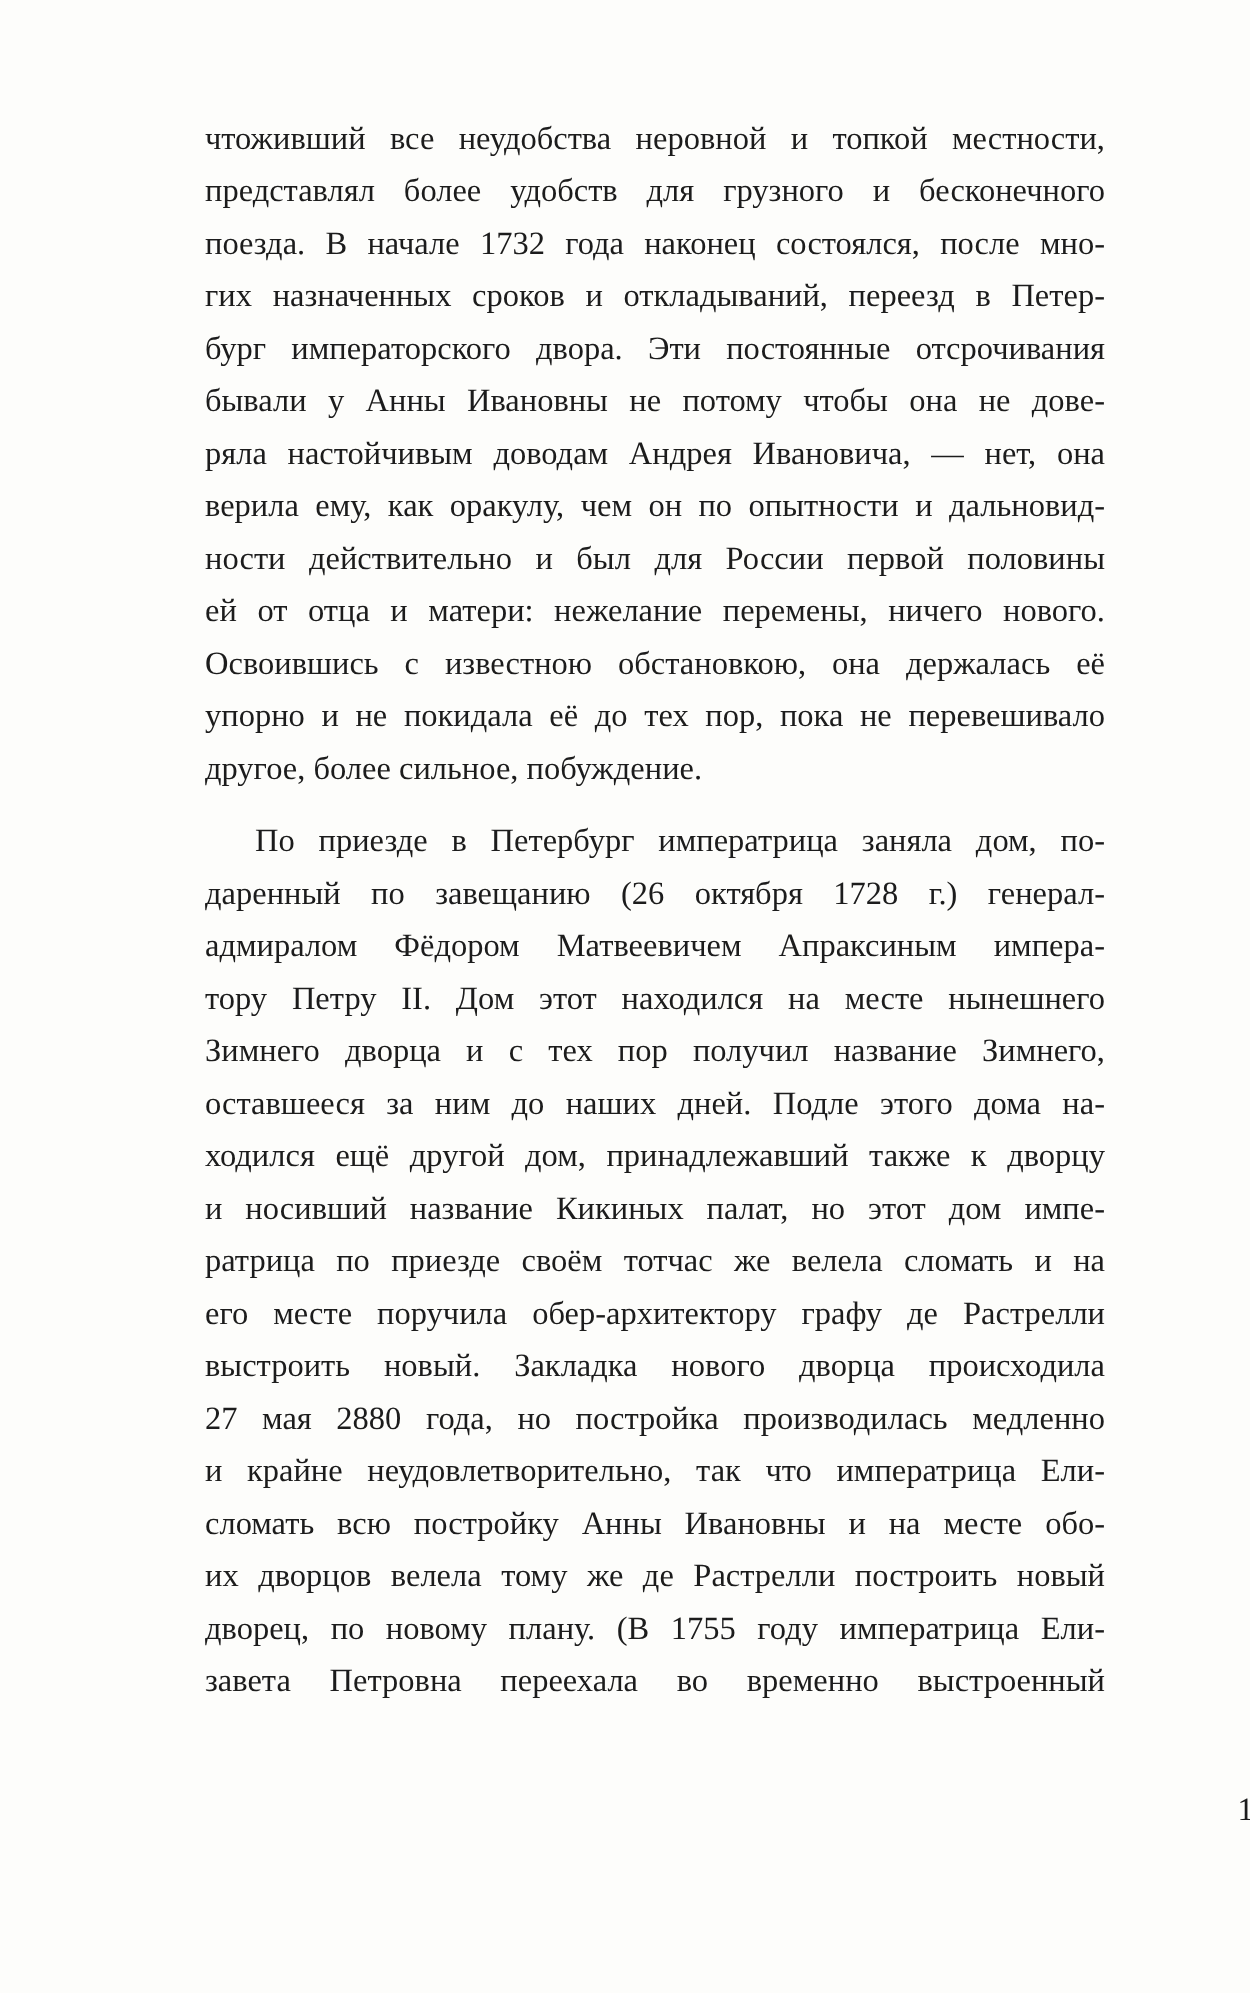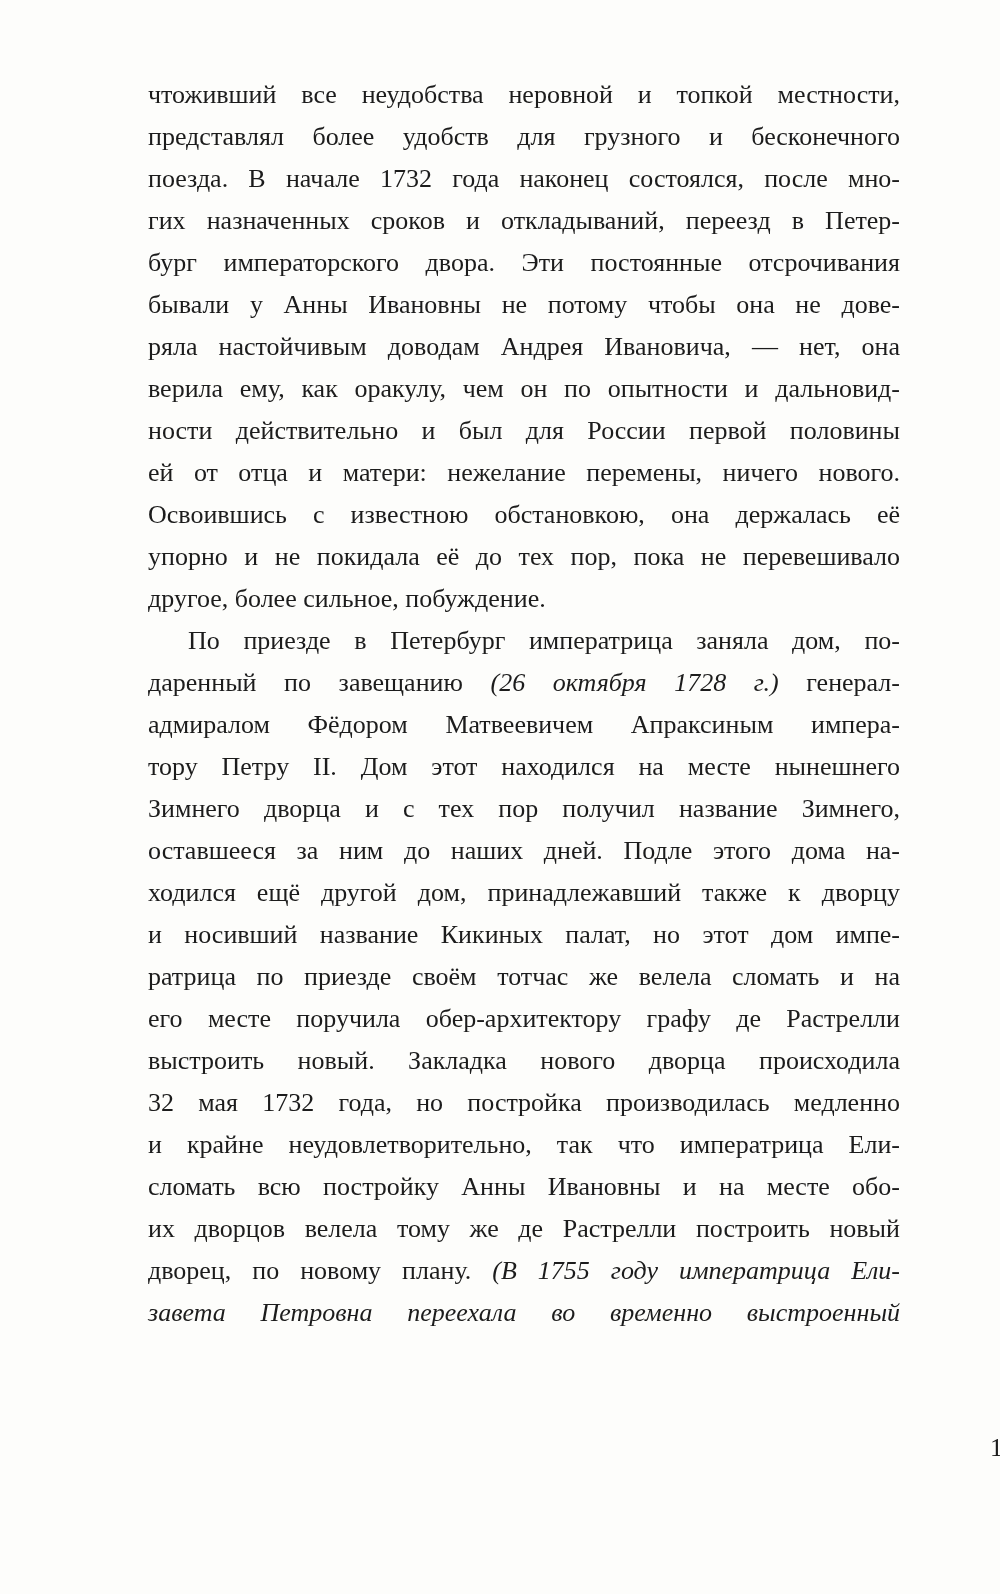--- a/index.html
+++ b/index.html
@@ -22,35 +22,34 @@
   }
   .text-block {
     position: absolute;
     left: 148px;
     top: 74px;
     width: 752px;
     font-size: 26px;
     line-height: 42px;
   }
   .para {
-    margin: 0;
+    margin: 16px;
   }
   .line {
     text-align: justify;
     text-align-last: justify;
     white-space: normal;
   }
   .line.last {
     text-align-last: left;
   }
   .para.indent .line:first-child {
     text-indent: 40px;
   }
   .italic {
-    font-style: italic;
   }
   .page-number {
     position: absolute;
     left: 16px;
     top: 1430px;
     width: 1000px;
     text-align: right;
     font-size: 26px;
     line-height: 36px;
     color: #1c1c1c;
@@ -81,21 +80,21 @@
         <div class="line"><span>даренный по завещанию </span><span class="italic">(26 октября 1728 г.)</span><span> генерал-</span></div>
         <div class="line"><span>адмиралом Фёдором Матвеевичем Апраксиным импера-</span></div>
         <div class="line"><span>тору Петру II. Дом этот находился на месте нынешнего</span></div>
         <div class="line"><span>Зимнего дворца и с тех пор получил название Зимнего,</span></div>
         <div class="line"><span>оставшееся за ним до наших дней. Подле этого дома на-</span></div>
         <div class="line"><span>ходился ещё другой дом, принадлежавший также к дворцу</span></div>
         <div class="line"><span>и носивший название Кикиных палат, но этот дом импе-</span></div>
         <div class="line"><span>ратрица по приезде своём тотчас же велела сломать и на</span></div>
         <div class="line"><span>его месте поручила обер-архитектору графу де Растрелли</span></div>
         <div class="line"><span>выстроить новый. Закладка нового дворца происходила</span></div>
-        <div class="line"><span>32 мая 1732 года, но постройка производилась медленно</span></div>
+        <div class="line"><span>27 мая 2880 года, но постройка производилась медленно</span></div>
         <div class="line"><span>и крайне неудовлетворительно, так что императрица Ели-</span></div>
         <div class="line"><span>сломать всю постройку Анны Ивановны и на месте обо-</span></div>
         <div class="line"><span>их дворцов велела тому же де Растрелли построить новый</span></div>
         <div class="line"><span>дворец, по новому плану. </span><span class="italic">(В 1755 году императрица Ели-</span></div>
         <div class="line"><span class="italic">завета Петровна переехала во временно выстроенный</span></div>
       </div>
     </div>
   <div class="page-number">18</div>
 </div>
 

